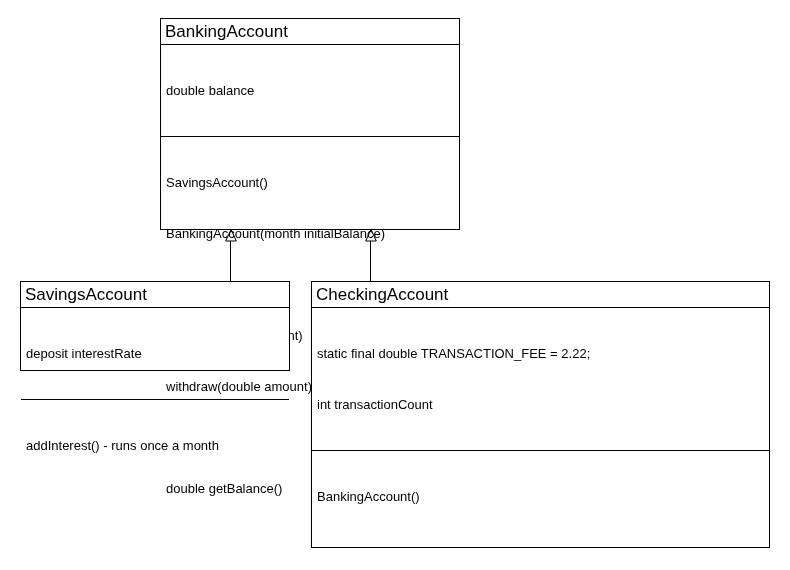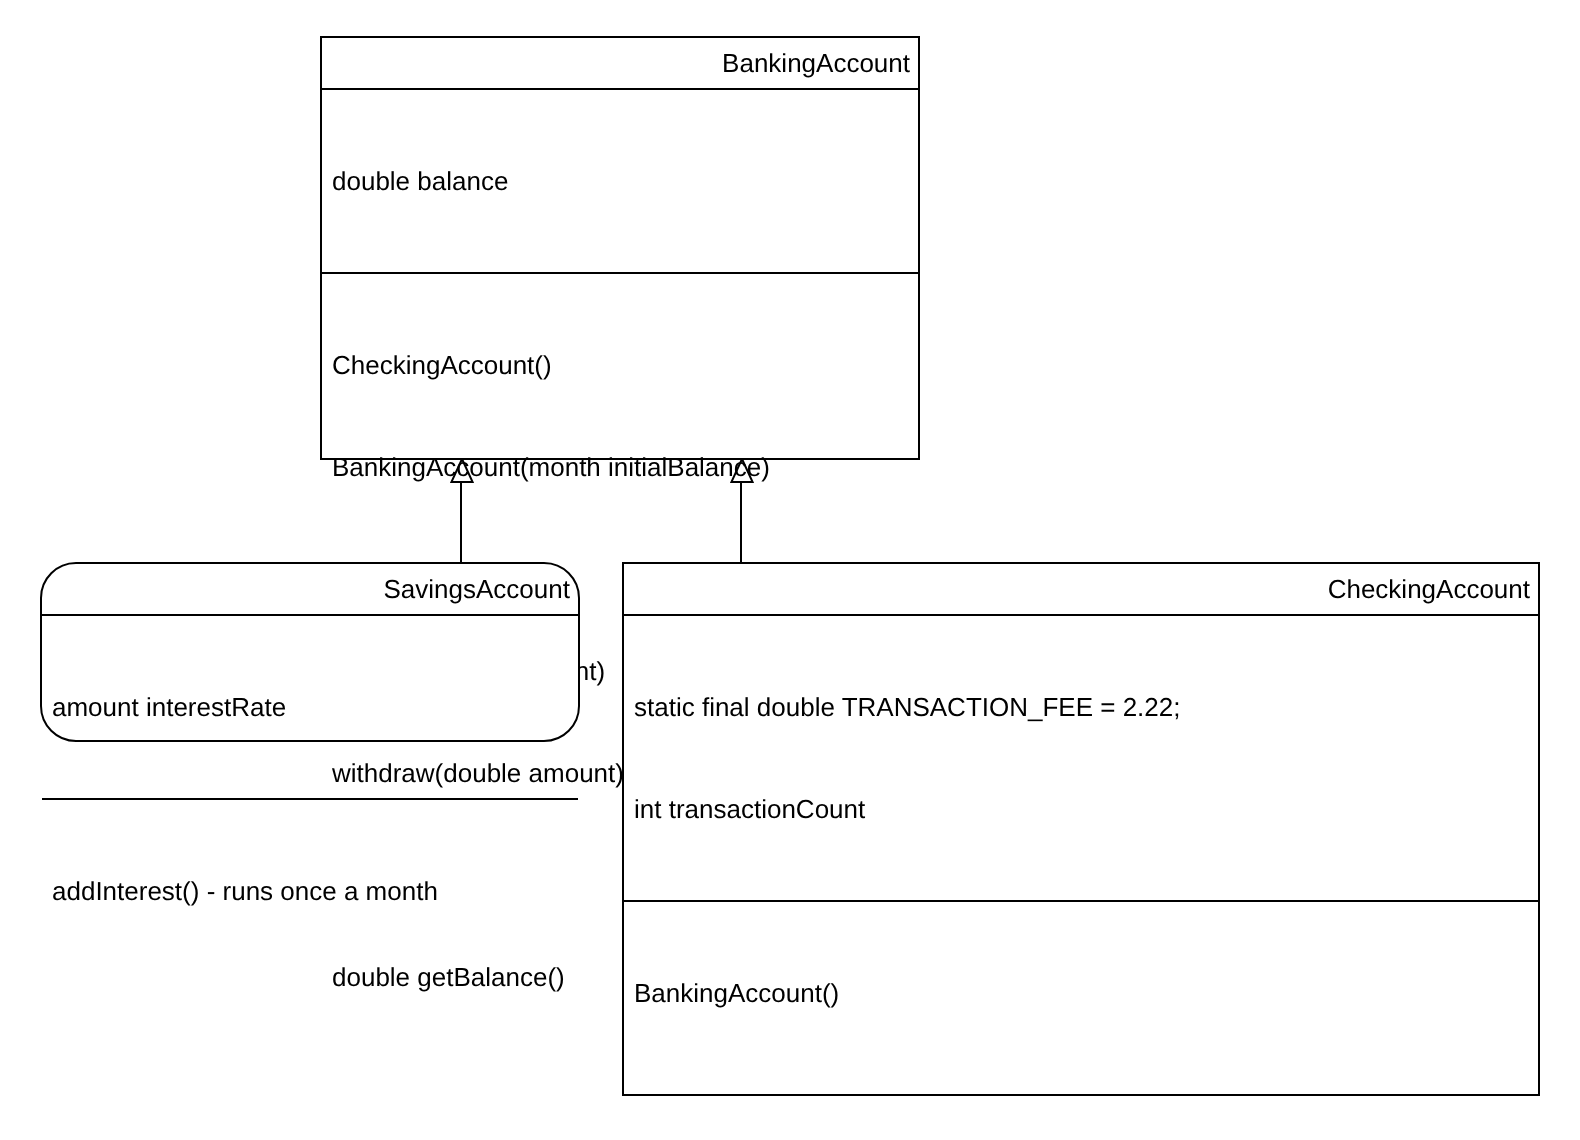--- a/index.html
+++ b/index.html
@@ -23,22 +23,22 @@
   }
   .uml-class {
     position: absolute;
     box-sizing: border-box;
     border: 1px solid #000000;
     background: #ffffff;
     z-index: 2;
   }
   .uml-title {
     box-sizing: border-box;
-    text-align: right;
-    font-size: 13px;
+    text-align: left;
+    font-size: 17px;
     line-height: 15px;
     padding: 5px 4px 5px 4px;
     border-bottom: 1px solid #000000;
     white-space: pre;
   }
   .uml-section {
     box-sizing: border-box;
     font-size: 13px;
     line-height: 17px;
     padding: 3px 0 3px 5px;
@@ -79,21 +79,20 @@
     left: 160px;
     top: 18px;
     width: 300px;
     height: 212px;
   }
   #class-savings-account {
     left: 20px;
     top: 281px;
     width: 270px;
     height: 90px;
-    border-radius: 18px;
   }
   #class-checking-account {
     left: 311px;
     top: 281px;
     width: 459px;
     height: 267px;
   }
   #conn-savings {
     left: 225px;
     top: 229px;
@@ -139,36 +138,36 @@
     </div>
     <div class="conn-line conn-vert"></div>
   </div>
 
   <div class="uml-class" id="class-banking-account">
     <div class="uml-title">BankingAccount</div>
     <div class="uml-section bordered">
       <div class="uml-line">double balance</div>
     </div>
     <div class="uml-section">
-      <div class="uml-line">CheckingAccount()</div>
+      <div class="uml-line">SavingsAccount()</div>
       <div class="uml-line">BankingAccount(month initialBalance)</div>
       <div class="uml-line blank"></div>
       <div class="uml-line">deposit(double amount)</div>
       <div class="uml-line">withdraw(double amount)</div>
       <div class="uml-line blank"></div>
       <div class="uml-line">double getBalance()</div>
       <div class="uml-line blank"></div>
       
     </div>
   </div>
 
   <div class="uml-class" id="class-savings-account">
     <div class="uml-title">SavingsAccount</div>
     <div class="uml-section bordered">
-      <div class="uml-line">amount interestRate</div>
+      <div class="uml-line">deposit interestRate</div>
     </div>
     <div class="uml-section">
       <div class="uml-line">addInterest() - runs once a month</div>
     </div>
   </div>
 
   <div class="uml-class" id="class-checking-account">
     <div class="uml-title">CheckingAccount</div>
     <div class="uml-section bordered">
       <div class="uml-line">static final double TRANSACTION_FEE = 2.22;</div>

